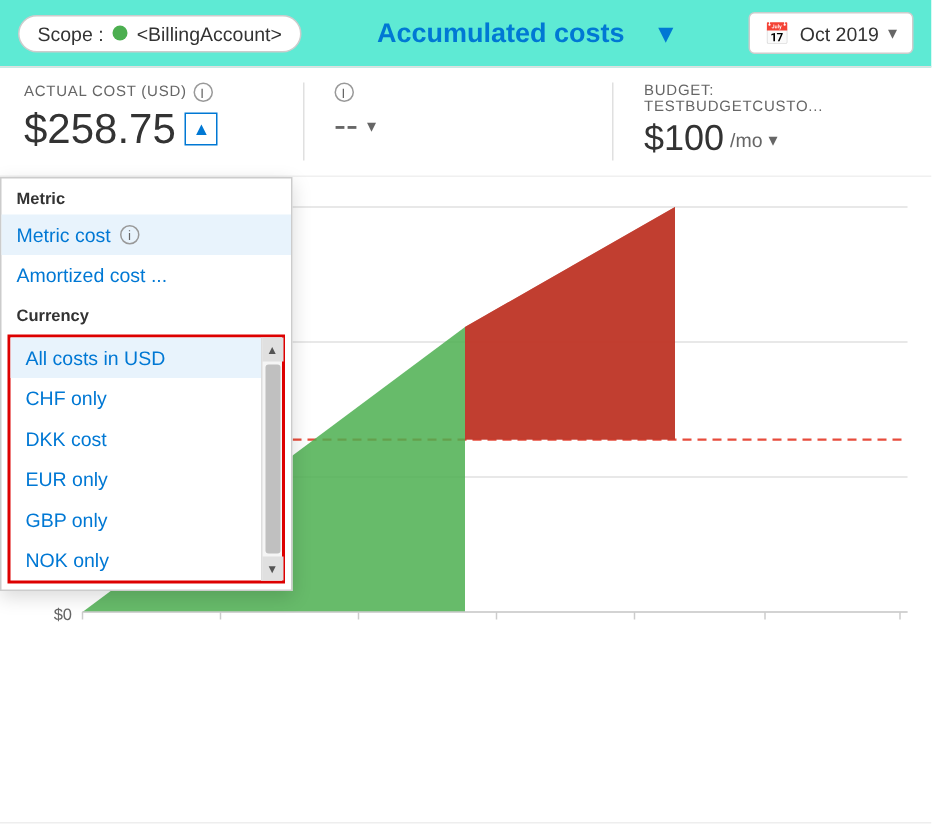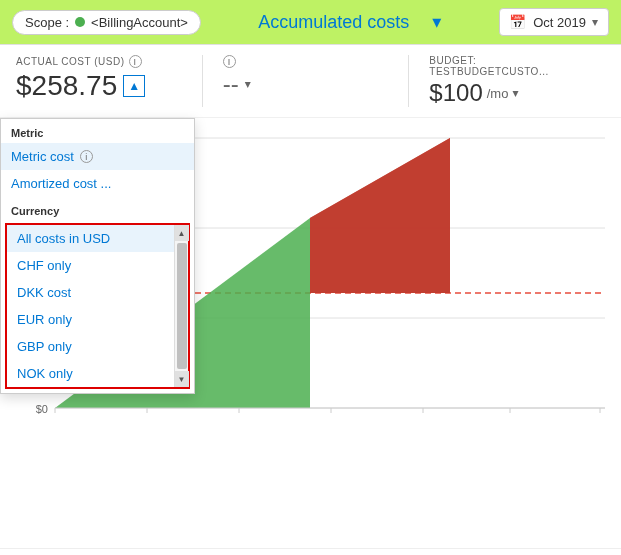--- a/index.html
+++ b/index.html
@@ -11,21 +11,21 @@
       height: 555px;
       overflow: hidden;
     }
 
     .top-bar {
       display: flex;
       align-items: center;
       padding: 8px 12px;
       border-bottom: 1px solid #e0e0e0;
       gap: 12px;
-      background: #bef264;
+      background: #5eead4;
     }
 
     .scope-pill {
       border: 1px solid #ccc;
       border-radius: 20px;
       padding: 4px 12px;
       display: flex;
       align-items: center;
       gap: 6px;
       font-size: 13px;
@@ -42,21 +42,21 @@
     }
 
     .title-section {
       flex: 1;
       display: flex;
       justify-content: center;
     }
 
     .accumulated-costs-btn {
       font-size: 18px;
-      font-weight: 400;
+      font-weight: 700;
       color: #0078d4;
       background: none;
       border: none;
       cursor: pointer;
       display: flex;
       align-items: center;
       gap: 23px;
     }
 
     .date-btn {

